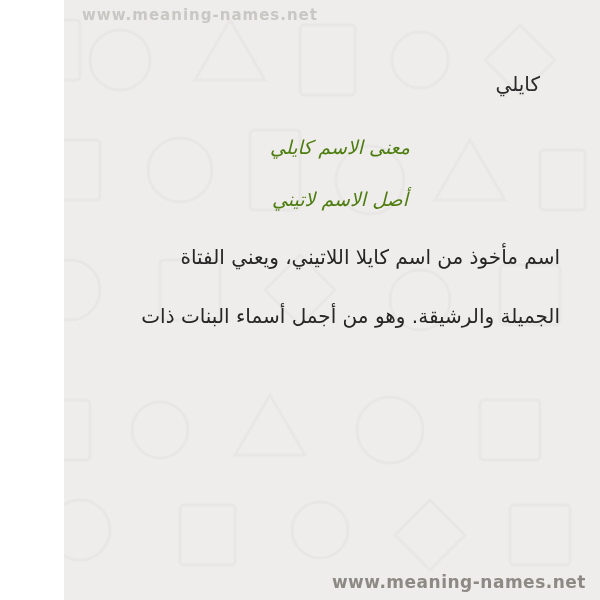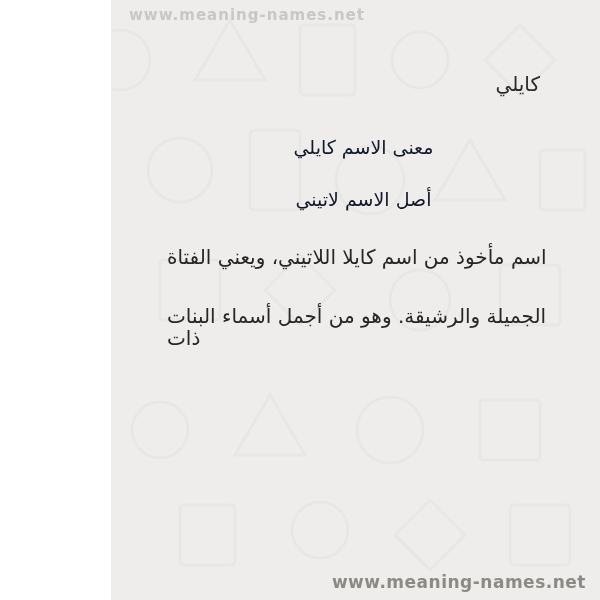--- a/index.html
+++ b/index.html
@@ -4,21 +4,21 @@
 <style>
   html, body {
     margin: 0;
     padding: 0;
   }
   body {
     font-family: "DejaVu Sans", "Liberation Sans", sans-serif;
   }
   .page {
     position: relative;
-    width: 489px;
+    width: 536px;
     height: 600px;
     background: #efeeec;
     overflow: hidden;
   }
   
   .bg-pattern {
     position: absolute;
     inset: 0;
     opacity: 0.16;
     pointer-events: none;
@@ -76,34 +76,35 @@
   }
 
   .name-line {
     font-size: 20px;
     color: #2a2a2a;
     margin: 10px 20px 0 0;
     text-align: right;
   }
   .meta-line {
     font-size: 19px;
-    color: #0f172a;
+    color: #4d7c0f;
     text-align: center;
     margin-top: 40px;
+    font-style: italic;
   }
   .meta-line.second {
     margin-top: 30px;
   }
   .body-lines {
     margin-top: 36px;
   }
   .body-line {
     font-size: 20px;
     color: #262626;
-    text-align: left;
+    text-align: right;
     line-height: 1.1;
     margin-bottom: 37px;
   }
 </style>
 </head>
 <body>
 
 <div class="page">
 
   <div class="bg-pattern">

